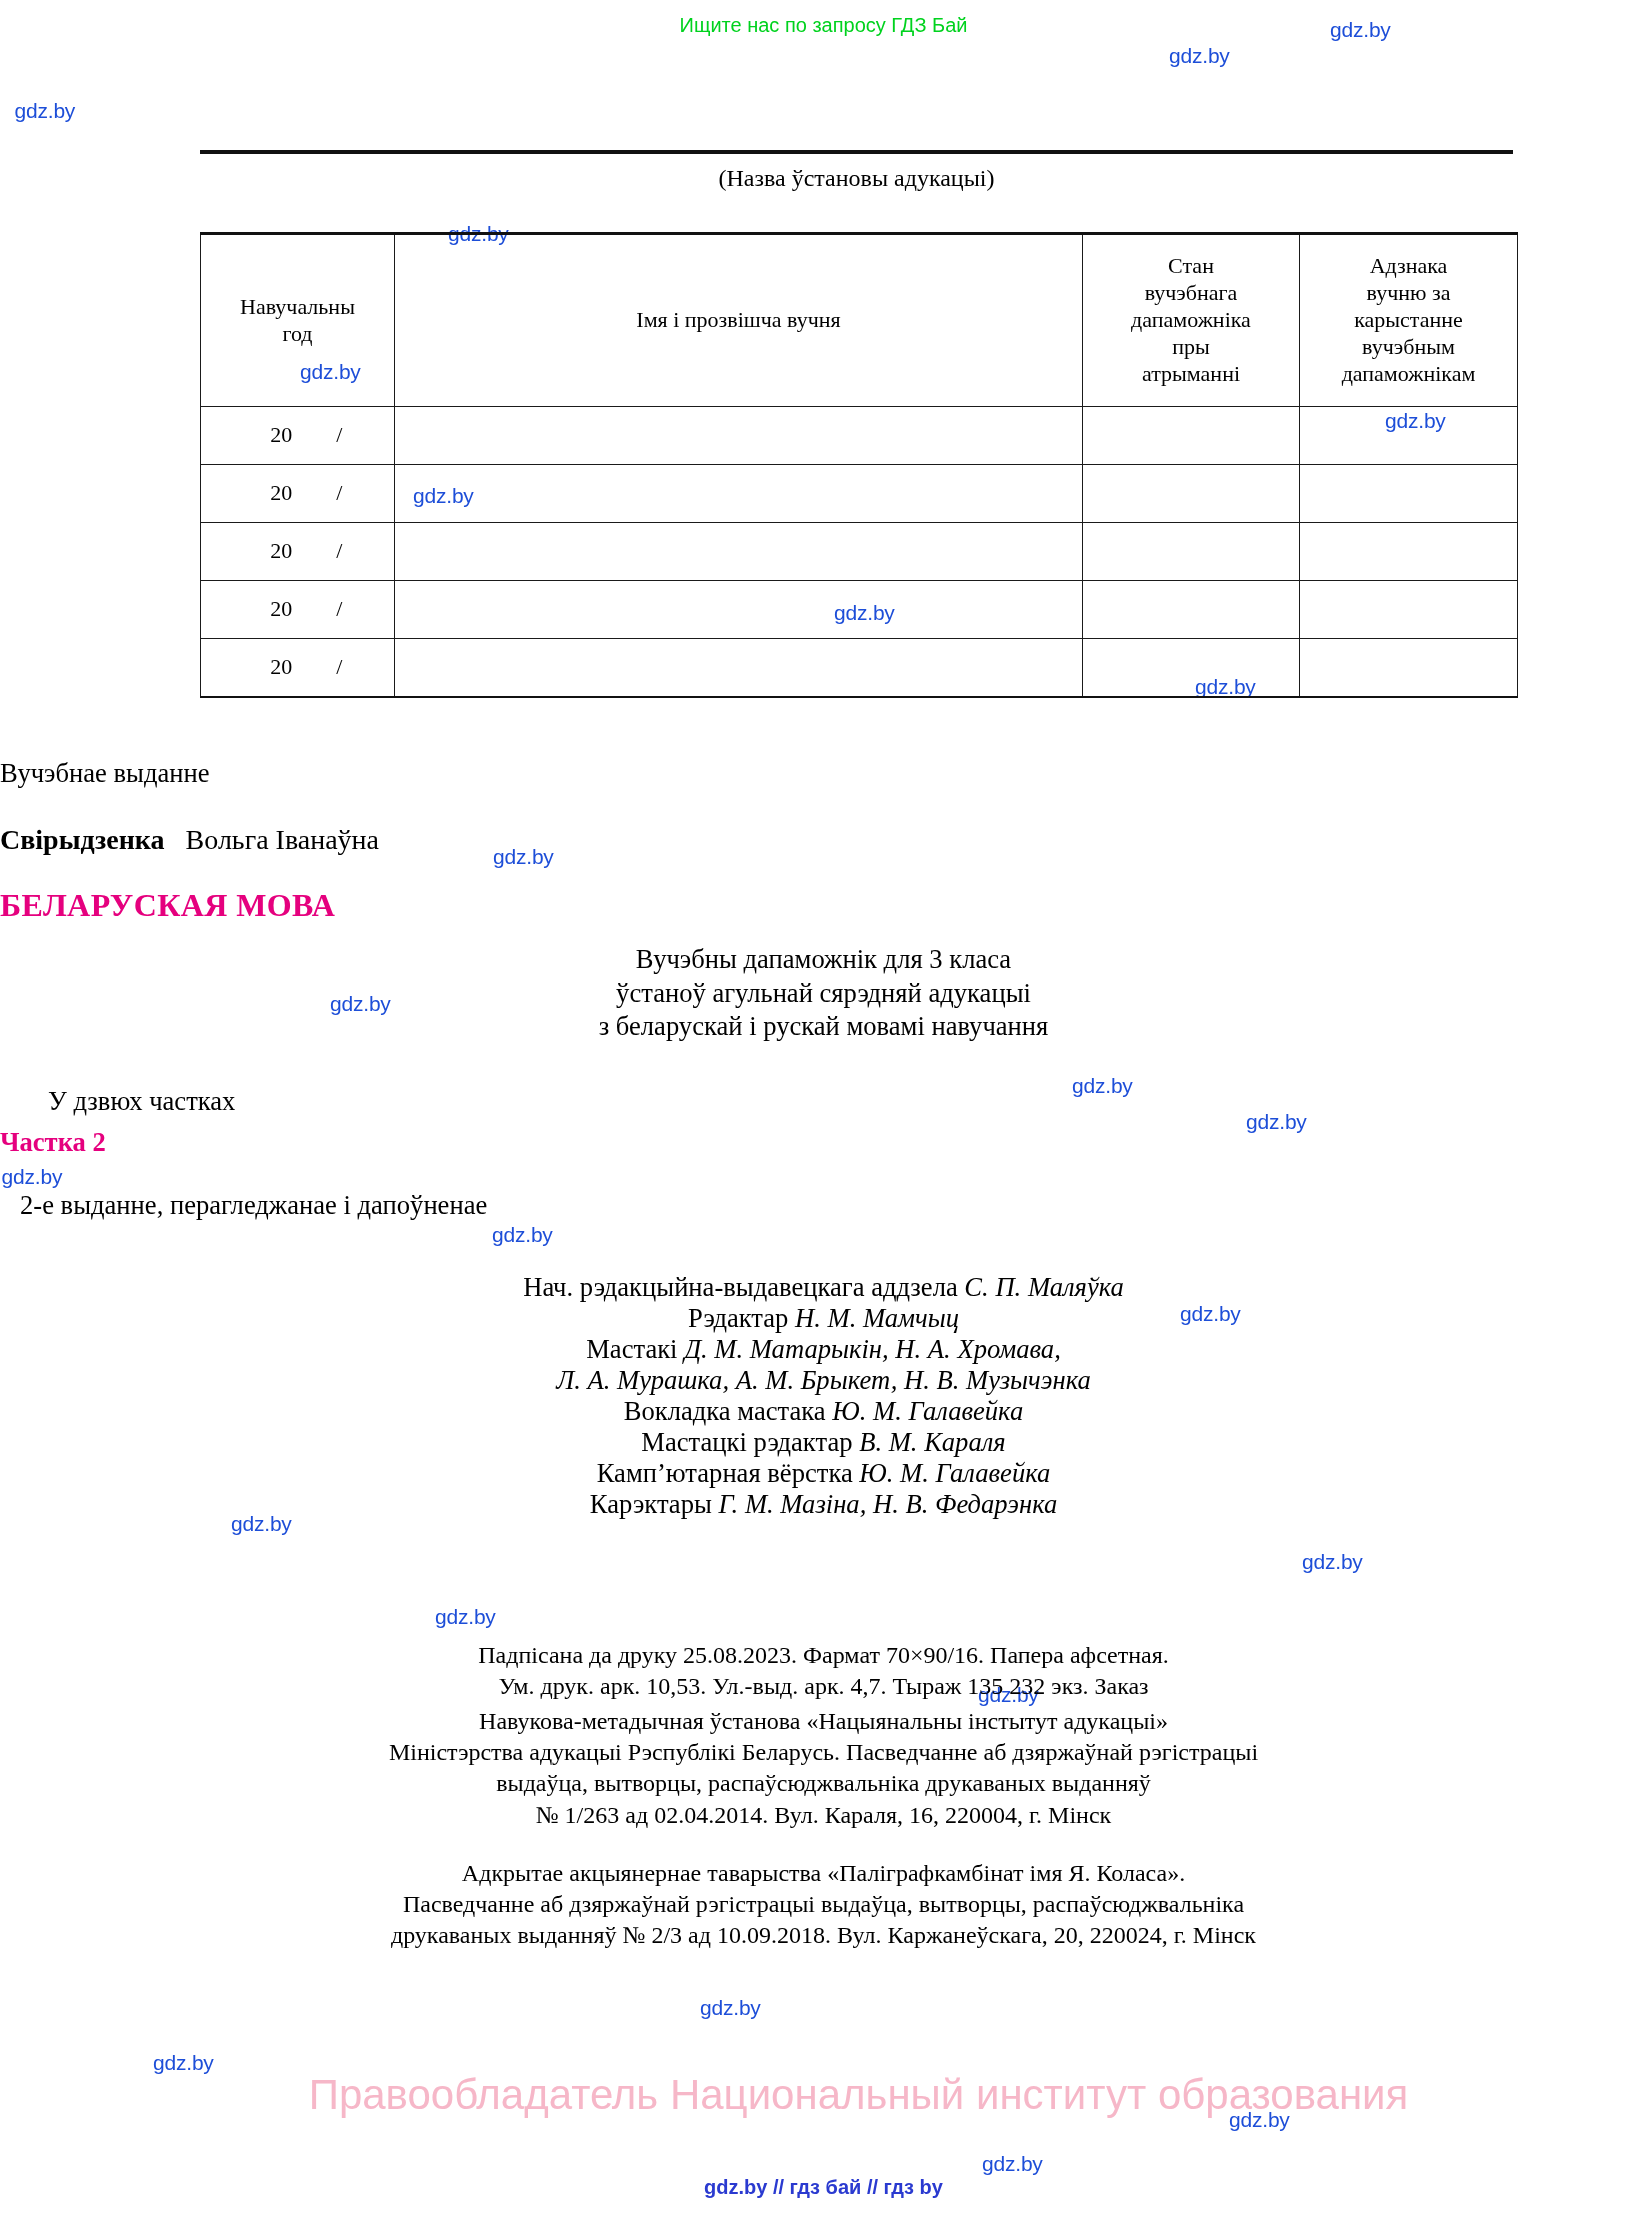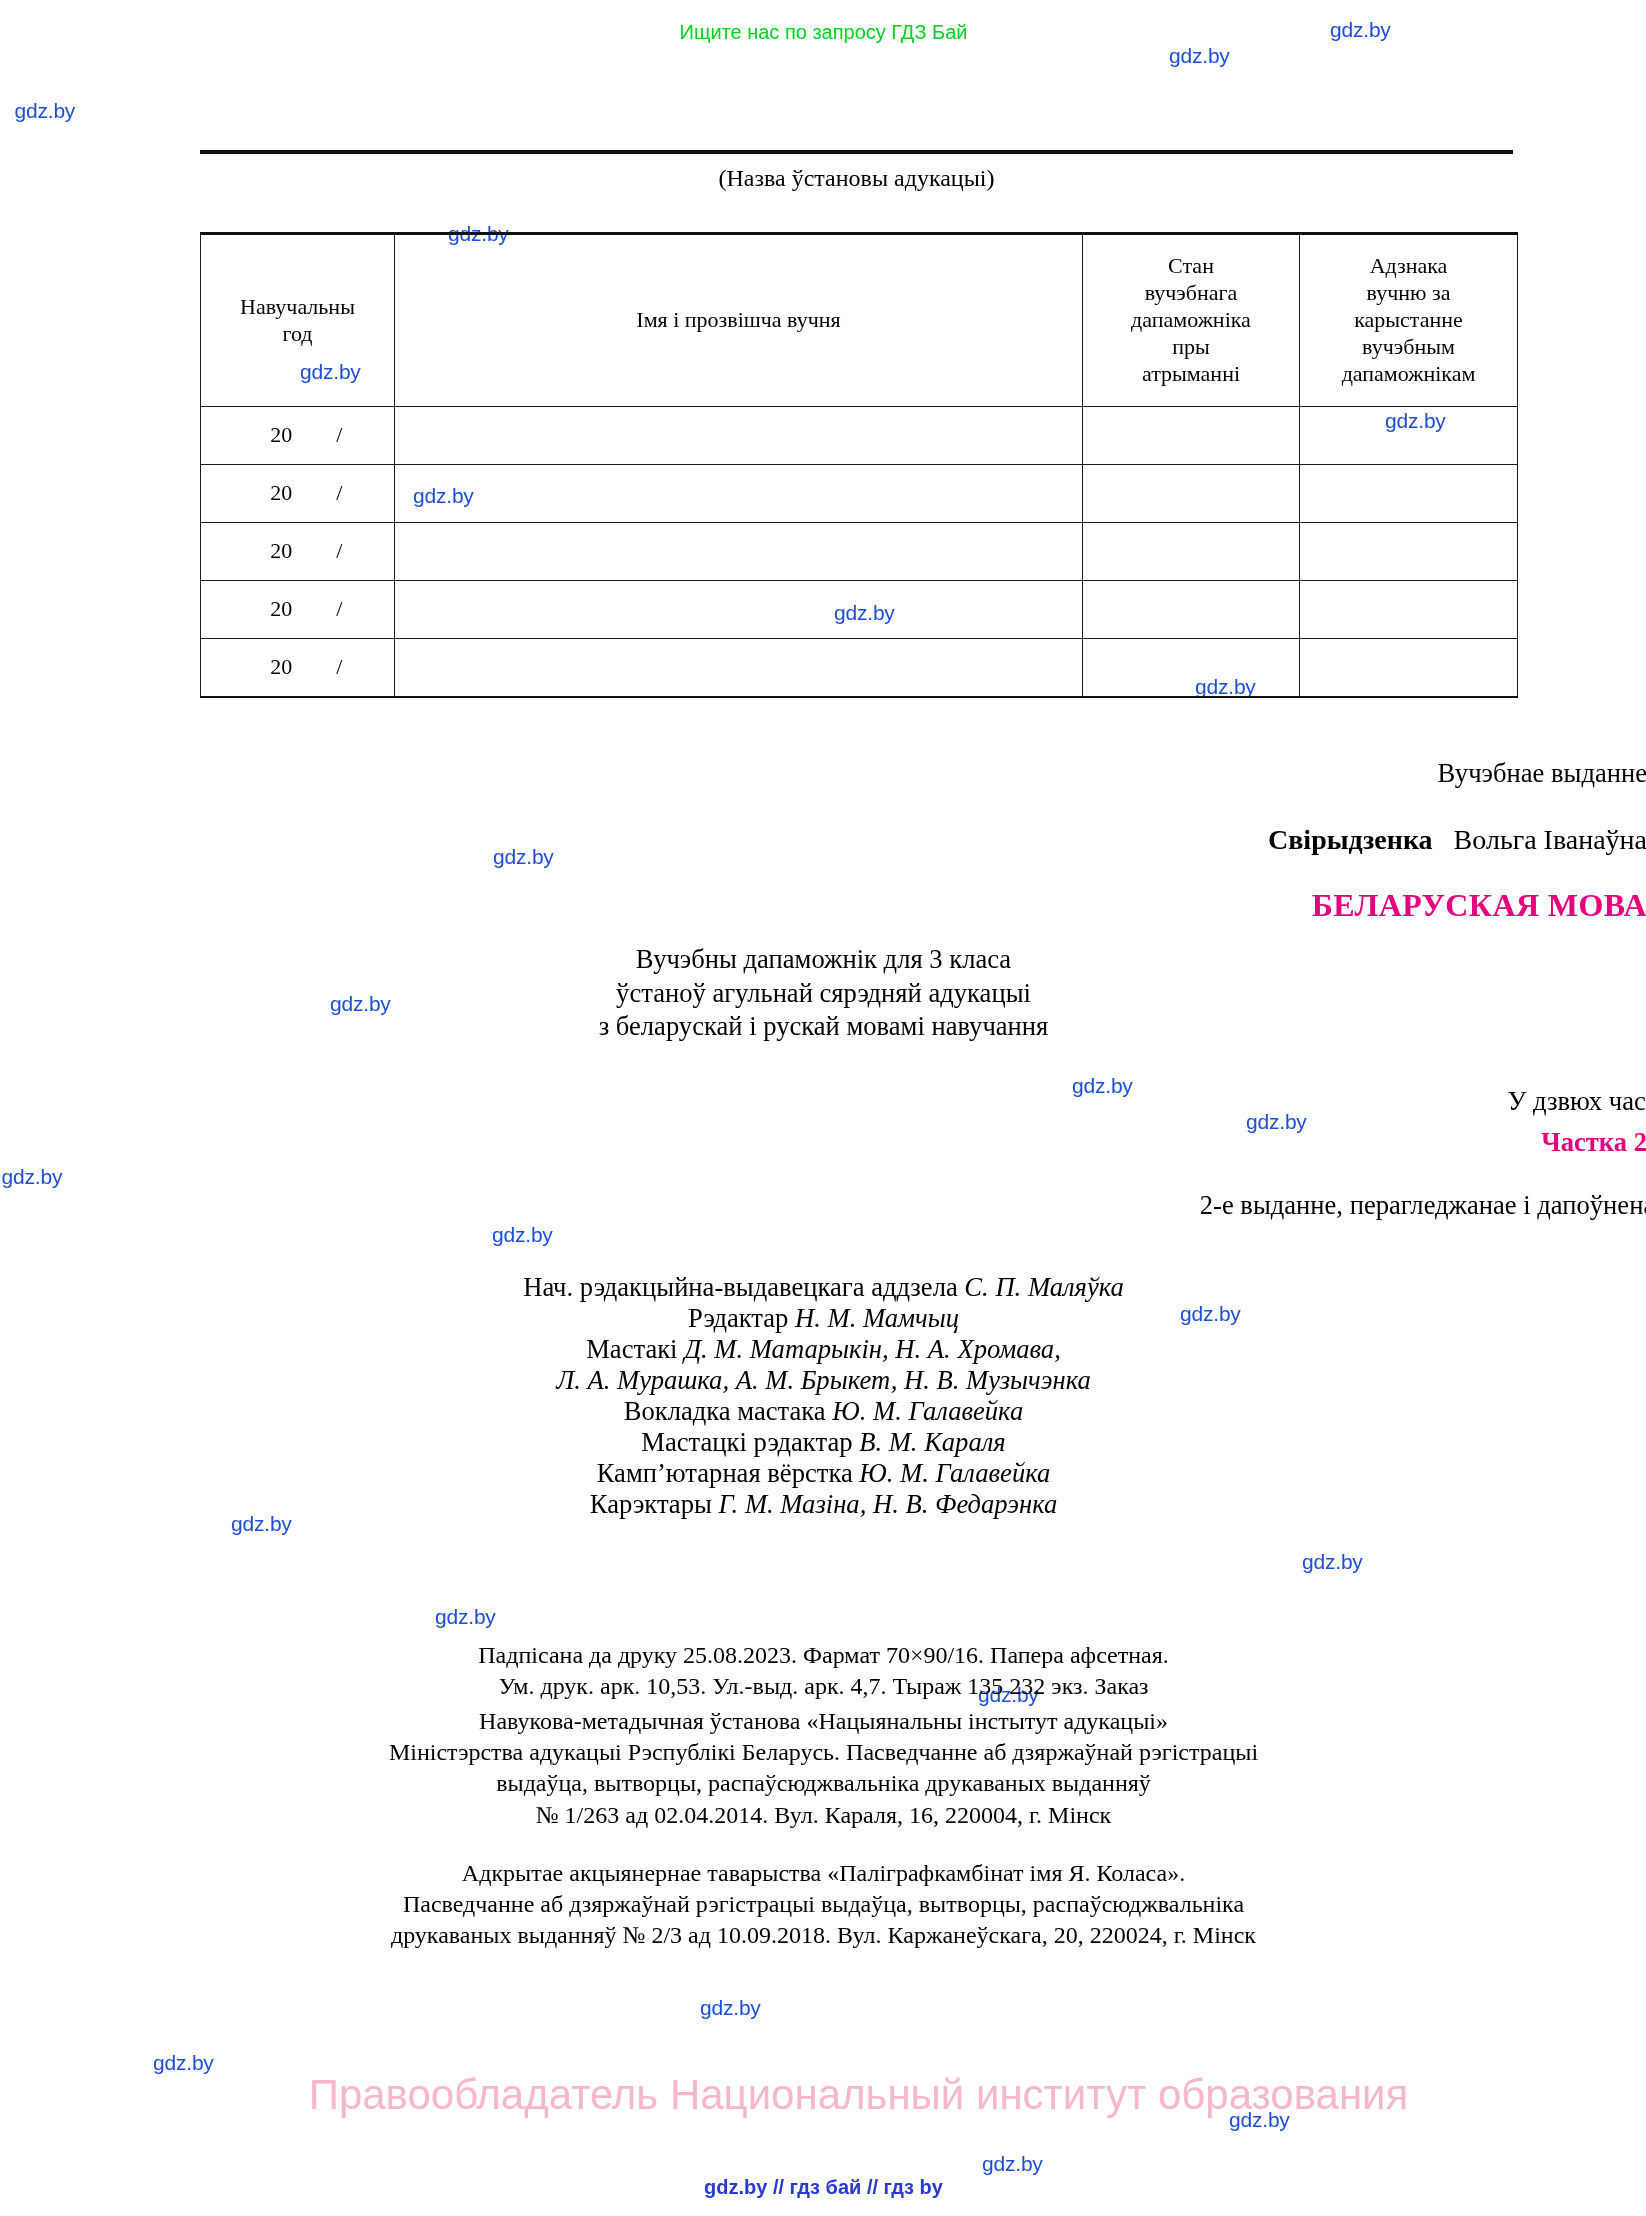--- a/index.html
+++ b/index.html
@@ -109,21 +109,21 @@
     padding-left: 17.7px !important;
     font-size: 23.4px;
   }
   .yearcell .slash { display: inline-block; margin-left: 44px; }
 
   
   .ctr {
     position: absolute;
     left: 0;
     width: 1647px;
-    text-align: right;
+    text-align: left;
     white-space: nowrap;
   }
   .t-edition   { font-size: 26.6px; }
   .t-author    { font-size: 28px; }
   .t-author b  { font-weight: bold; }
   .t-title     { font-size: 32px; font-weight: bold; color: #e5007e; letter-spacing: 0.4px; }
   .t-desc      { font-size: 26.6px; line-height: 1.26; }
   .t-parts     { font-size: 26.6px; padding-left: 48px; }
   .t-part2     { font-size: 26.6px; font-weight: bold; color: #e5007e; }
   .t-ed2       { font-size: 26.6px; }
@@ -131,21 +131,21 @@
   .t-credit i  { font-style: italic; }
   .t-imprint   { font-size: 24px; line-height: 1.30; }
   .block { position: absolute; left: 0; width: 1647px; text-align: center; }
   .block div { white-space: nowrap; }
 </style>
 </head>
 <body>
 
 <div id="page">
 
-  <div class="topbanner" style="left:0; top:21px; width:1647px; text-align:center;">Ищите нас по запросу ГДЗ Бай</div>
+  <div class="topbanner" style="left:0; top:14px; width:1647px; text-align:center;">Ищите нас по запросу ГДЗ Бай</div>
 
   <div id="watermark-layer">
       <div class="wm" style="left: 1330px; top: 17.7px;">gdz.by</div>
       <div class="wm" style="left: 1169px; top: 44px;">gdz.by</div>
       <div class="wm" style="left: 14.5px; top: 99px;">gdz.by</div>
       <div class="wm" style="left: 448px; top: 222px;">gdz.by</div>
       <div class="wm" style="left: 300px; top: 360px;">gdz.by</div>
       <div class="wm" style="left: 1385px; top: 409px;">gdz.by</div>
       <div class="wm" style="left: 413px; top: 484px;">gdz.by</div>
       <div class="wm" style="left: 834px; top: 601px;">gdz.by</div>

